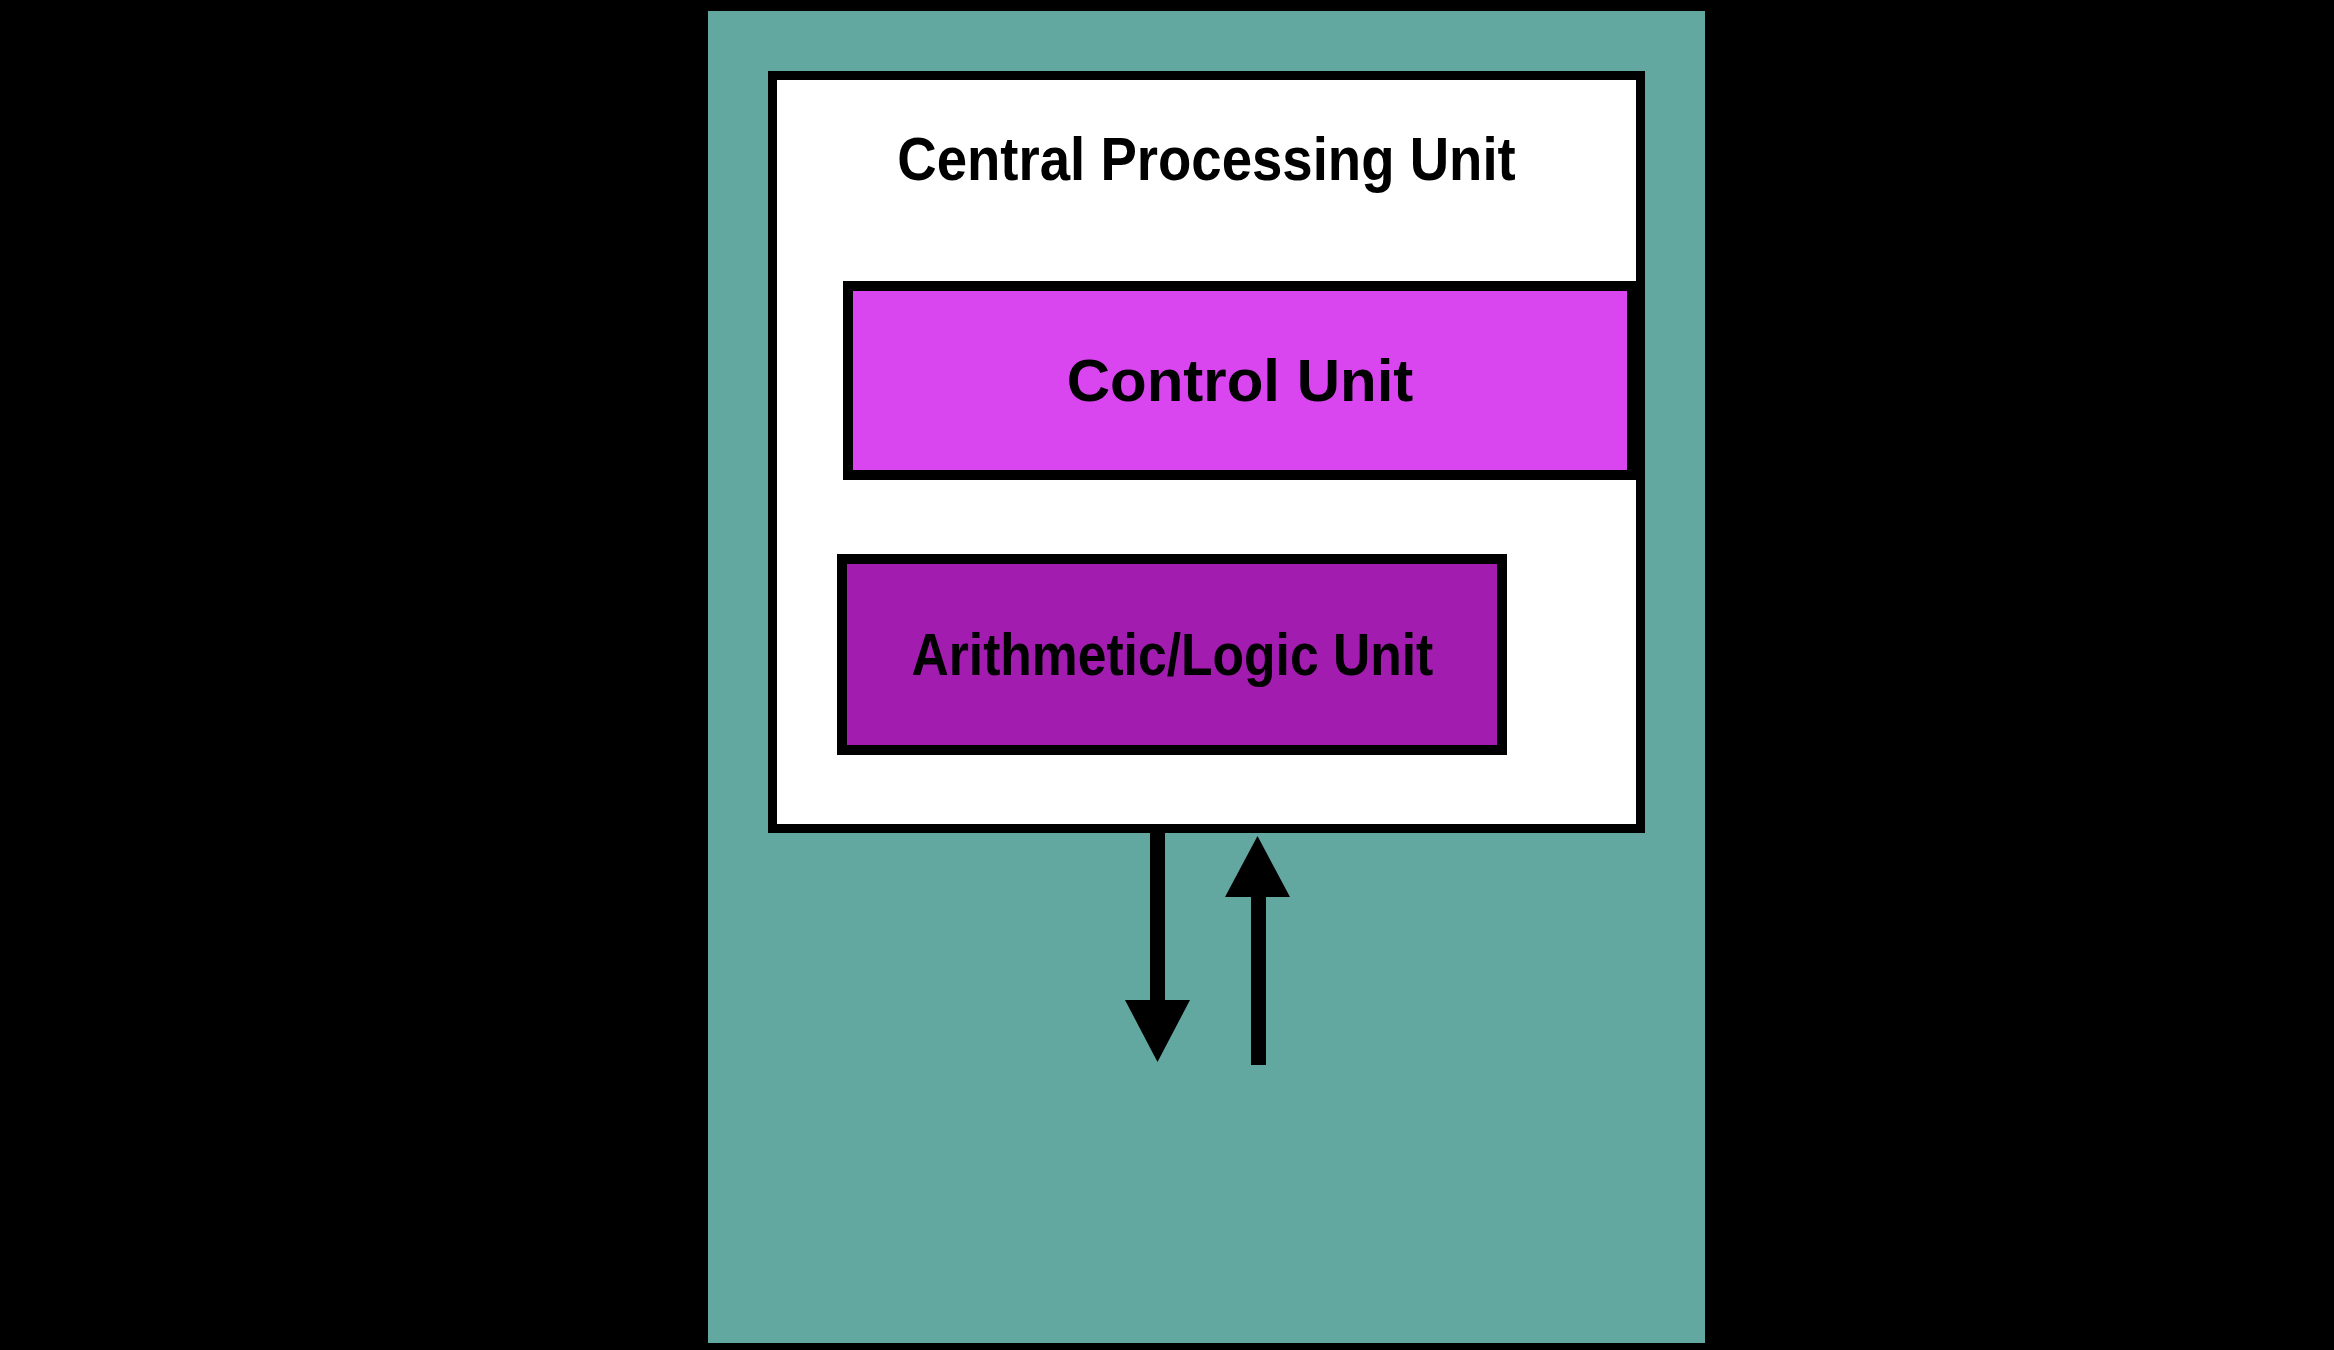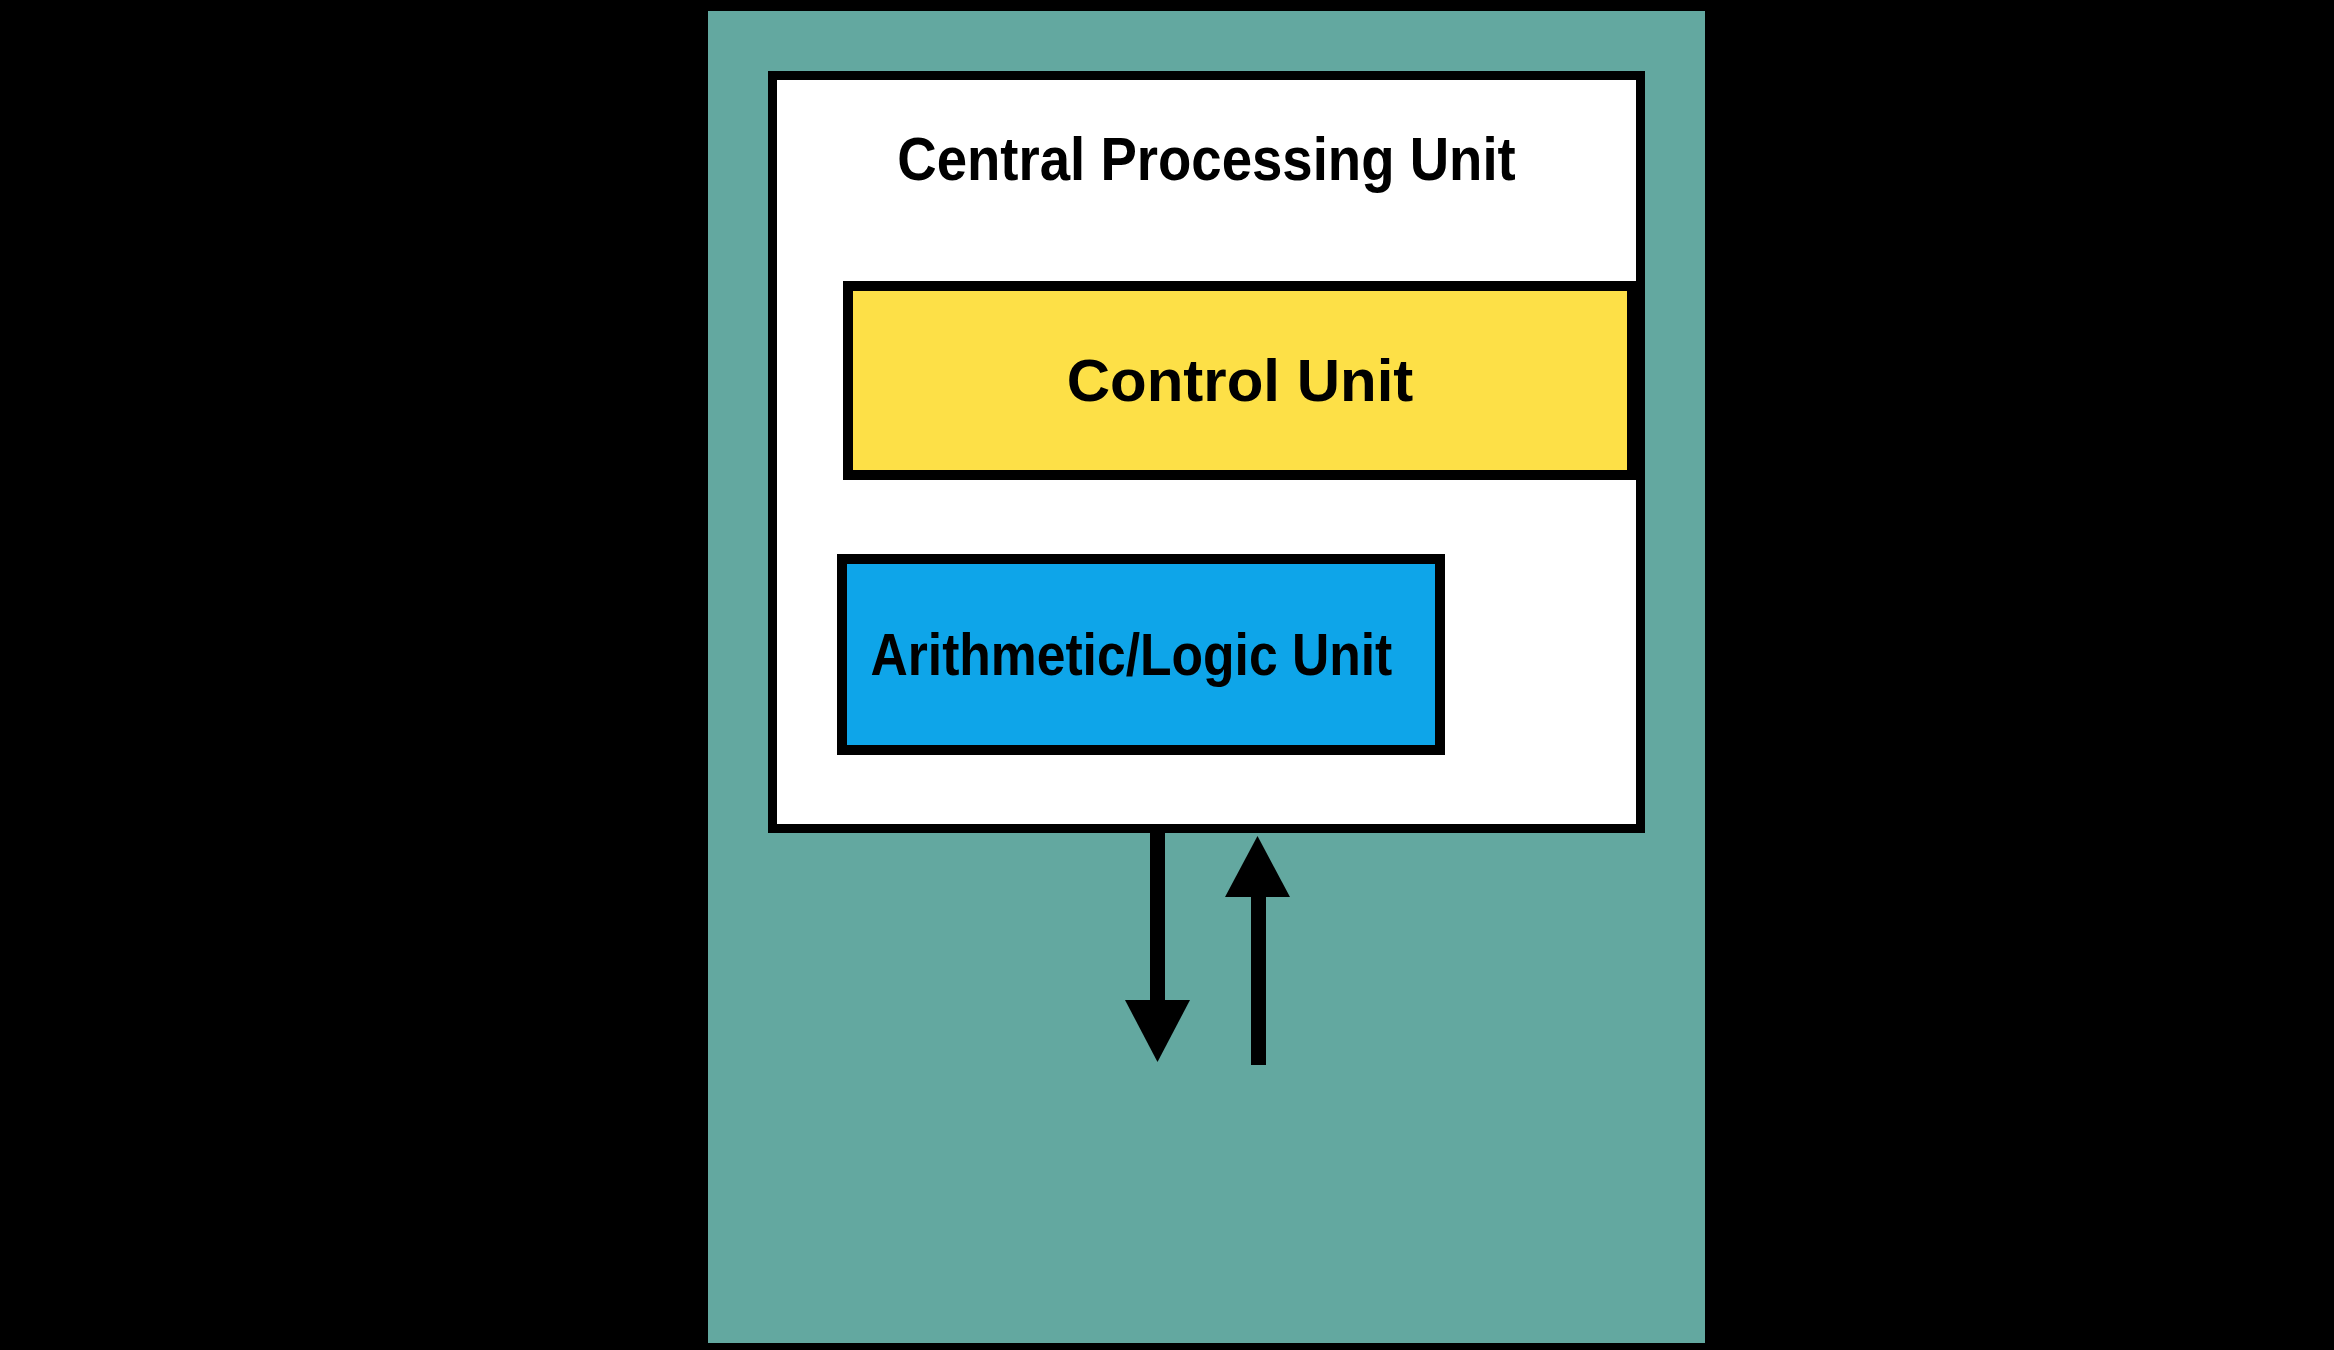--- a/index.html
+++ b/index.html
@@ -49,32 +49,31 @@
     height: 762px;
     background: #FFFFFF;
     display: block;
   }
 
   .box-control {
     left: 803px;
     top: 281px;
     width: 794px;
     height: 199px;
-    background: #fde047;
+    background: #d946ef;
     border-width: 10px;
   }
 
   .box-alu {
     left: 797px;
     top: 554px;
-    width: 608px;
+    width: 670px;
     height: 201px;
-    background: #0ea5e9;
+    background: #a21caf;
     border-width: 10px;
-    justify-content: flex-end;
   }
 
   .box-memory {
     left: 727px;
     top: 1063px;
     width: 878px;
     height: 214px;
     background: #FFFFFF;
   }
 

